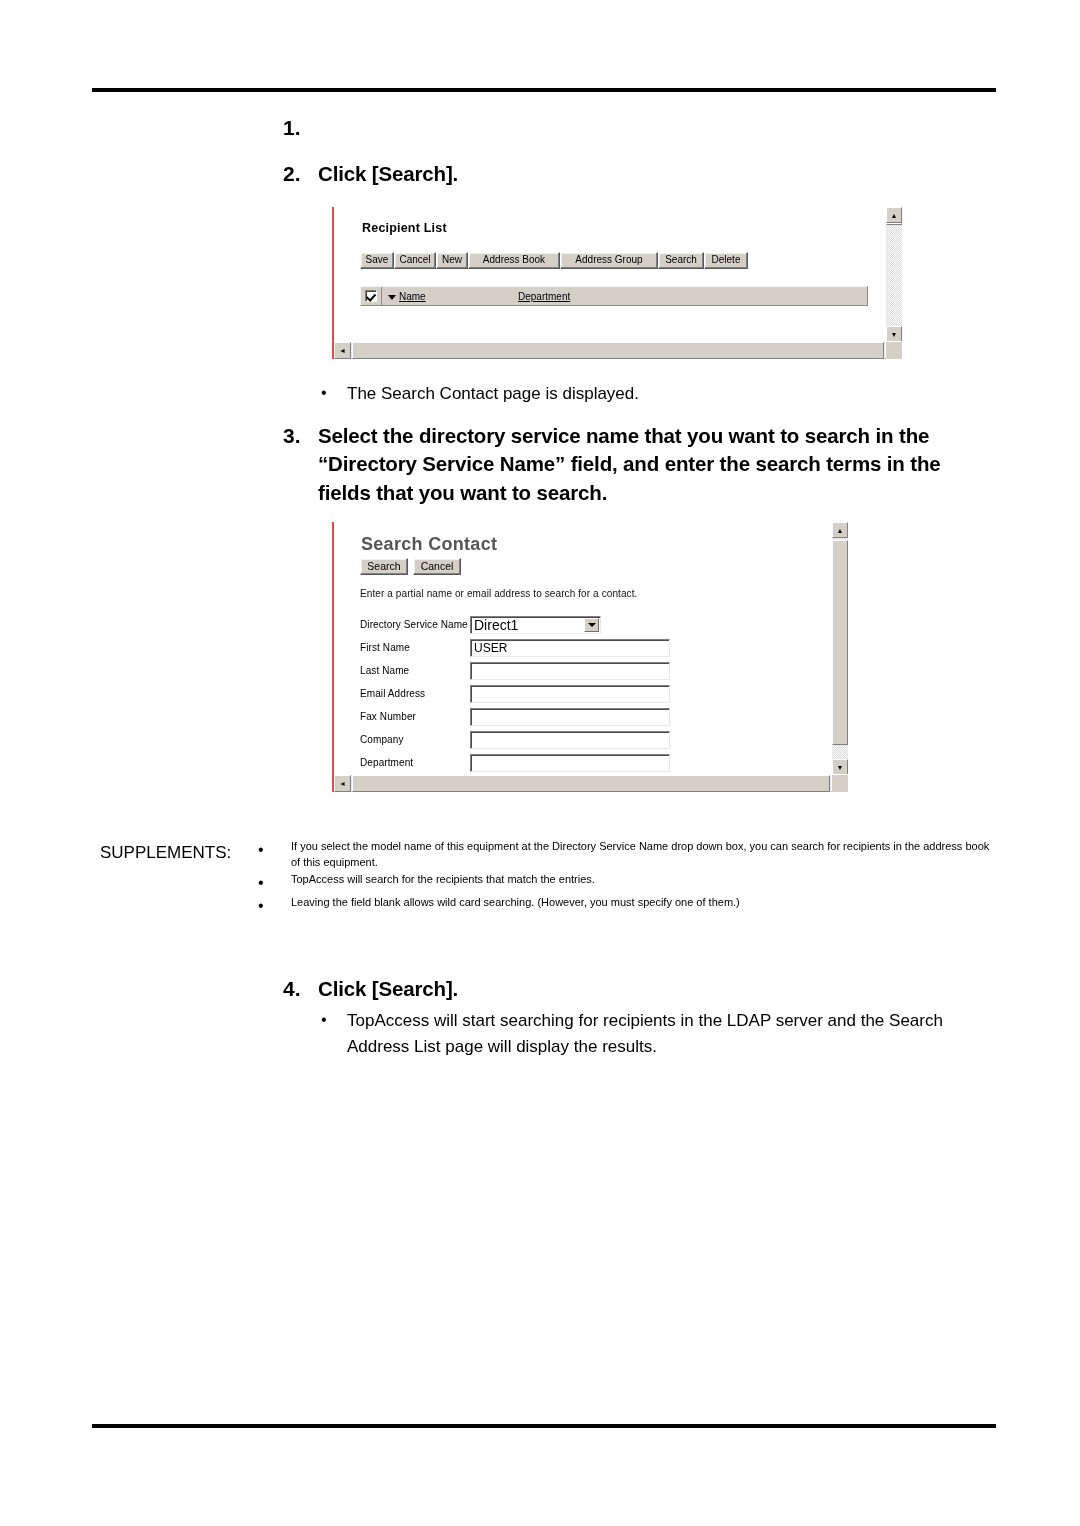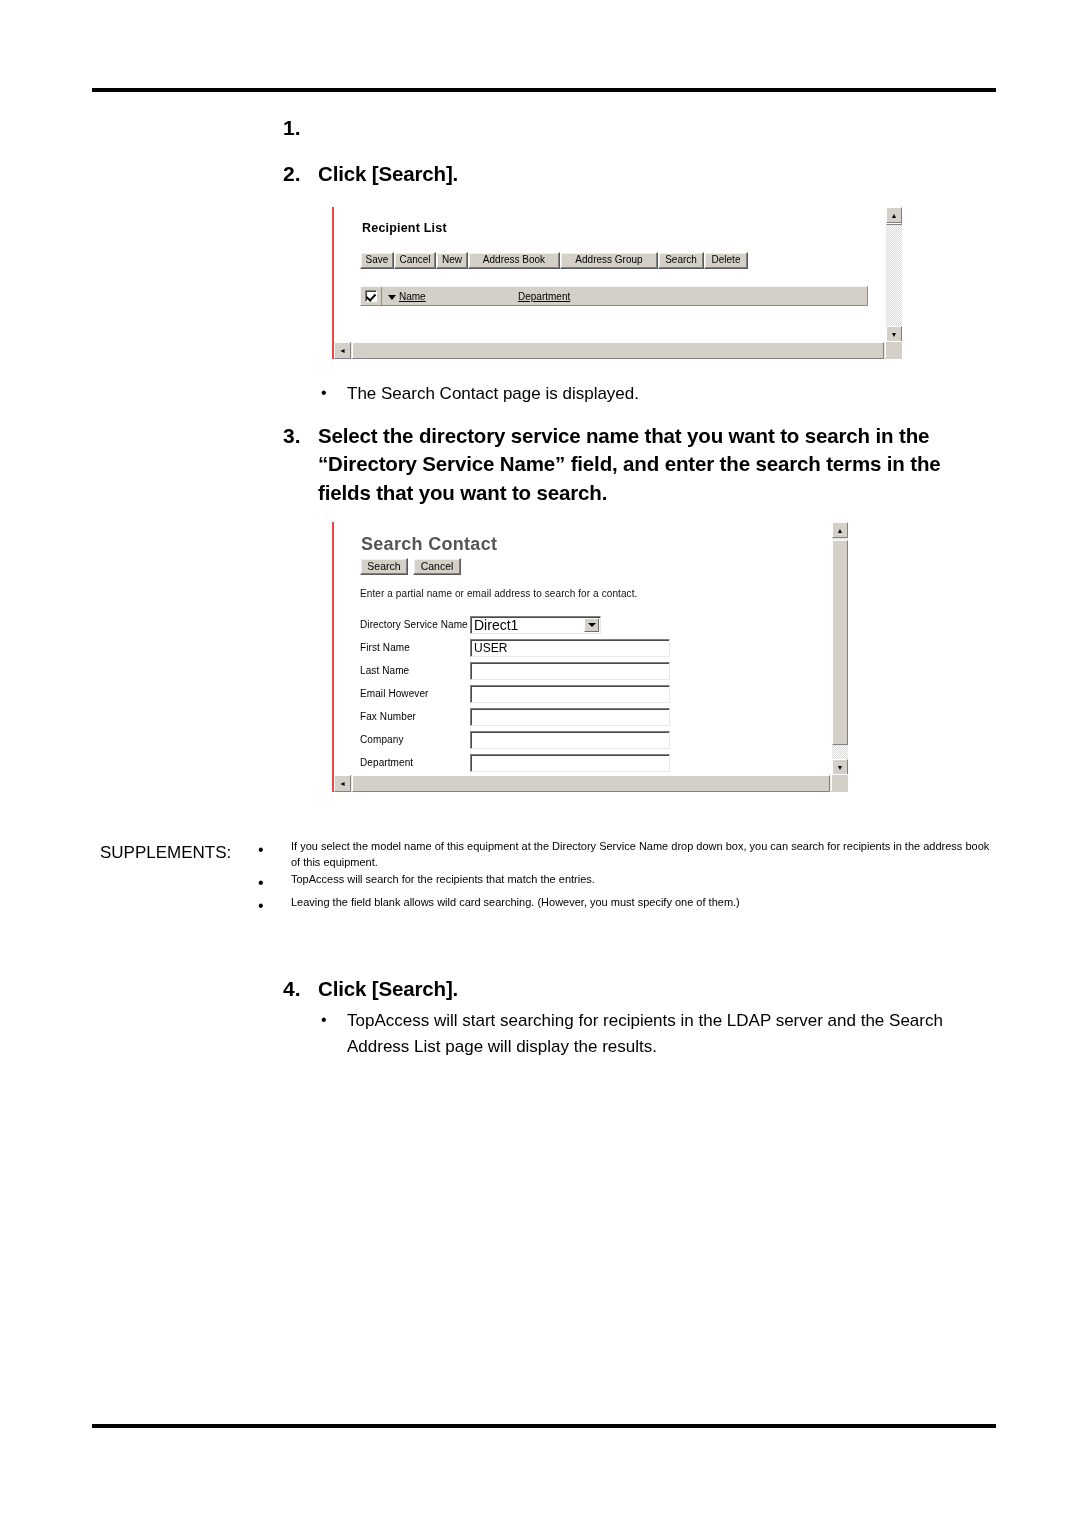--- a/index.html
+++ b/index.html
@@ -511,21 +511,21 @@
           <div class="sc-label">First Name</div>
           <div class="win-field sc-input">USER</div>
         </div>
 
         <div class="sc-row">
           <div class="sc-label">Last Name</div>
           <div class="win-field sc-input"></div>
         </div>
 
         <div class="sc-row">
-          <div class="sc-label">Email However</div>
+          <div class="sc-label">Email Address</div>
           <div class="win-field sc-input"></div>
         </div>
 
         <div class="sc-row">
           <div class="sc-label">Fax Number</div>
           <div class="win-field sc-input"></div>
         </div>
 
         <div class="sc-row">
           <div class="sc-label">Company</div>

